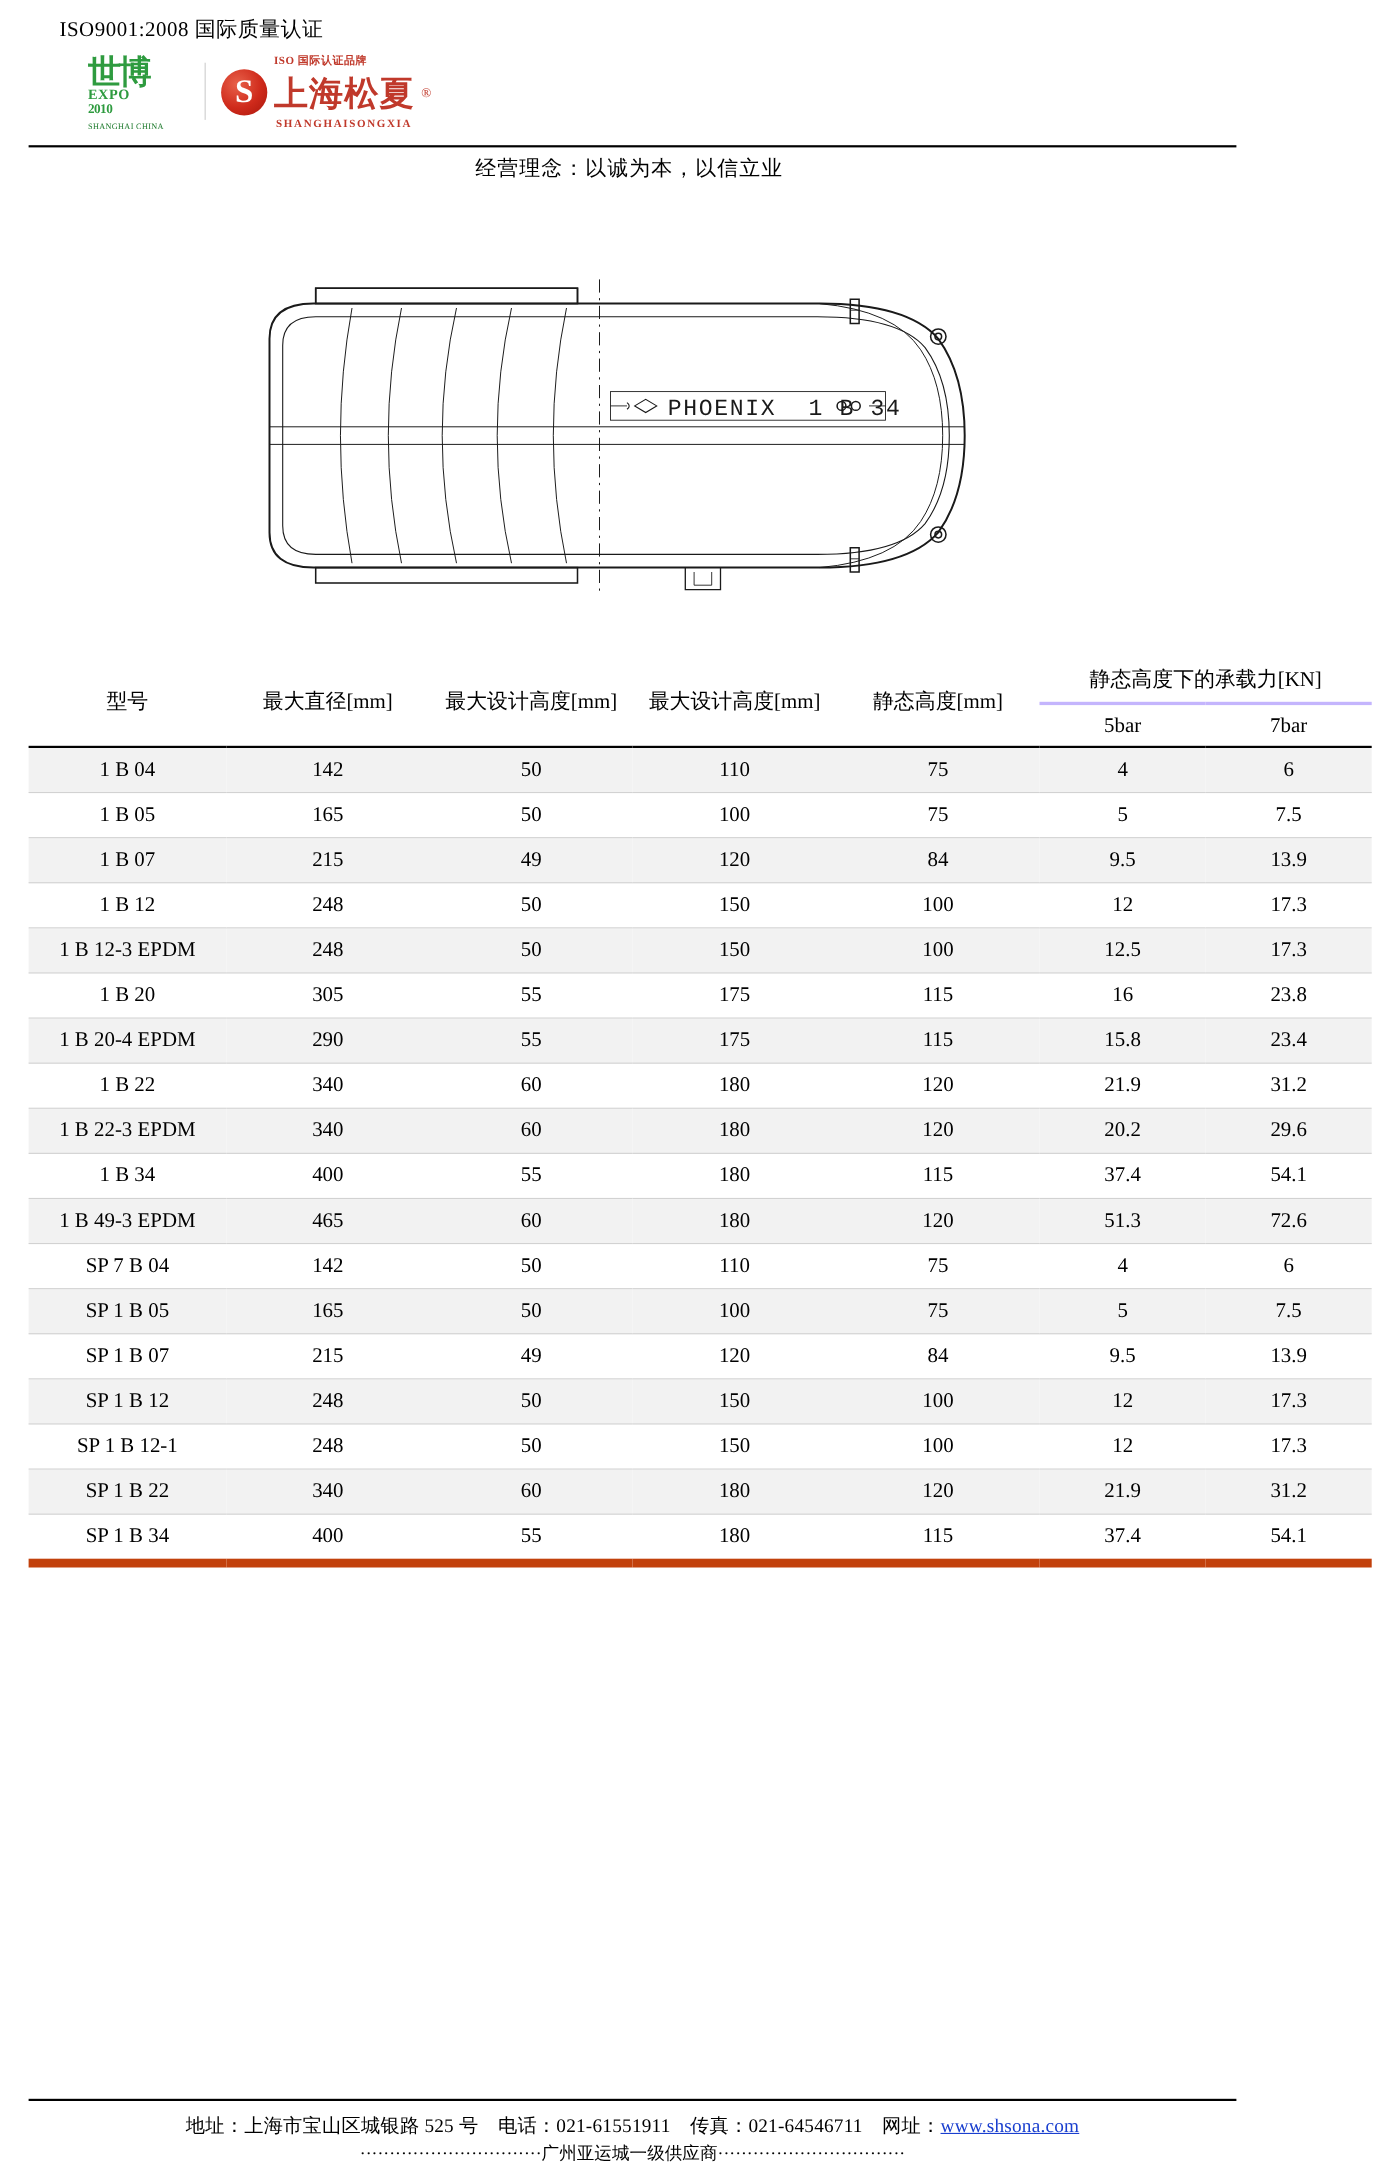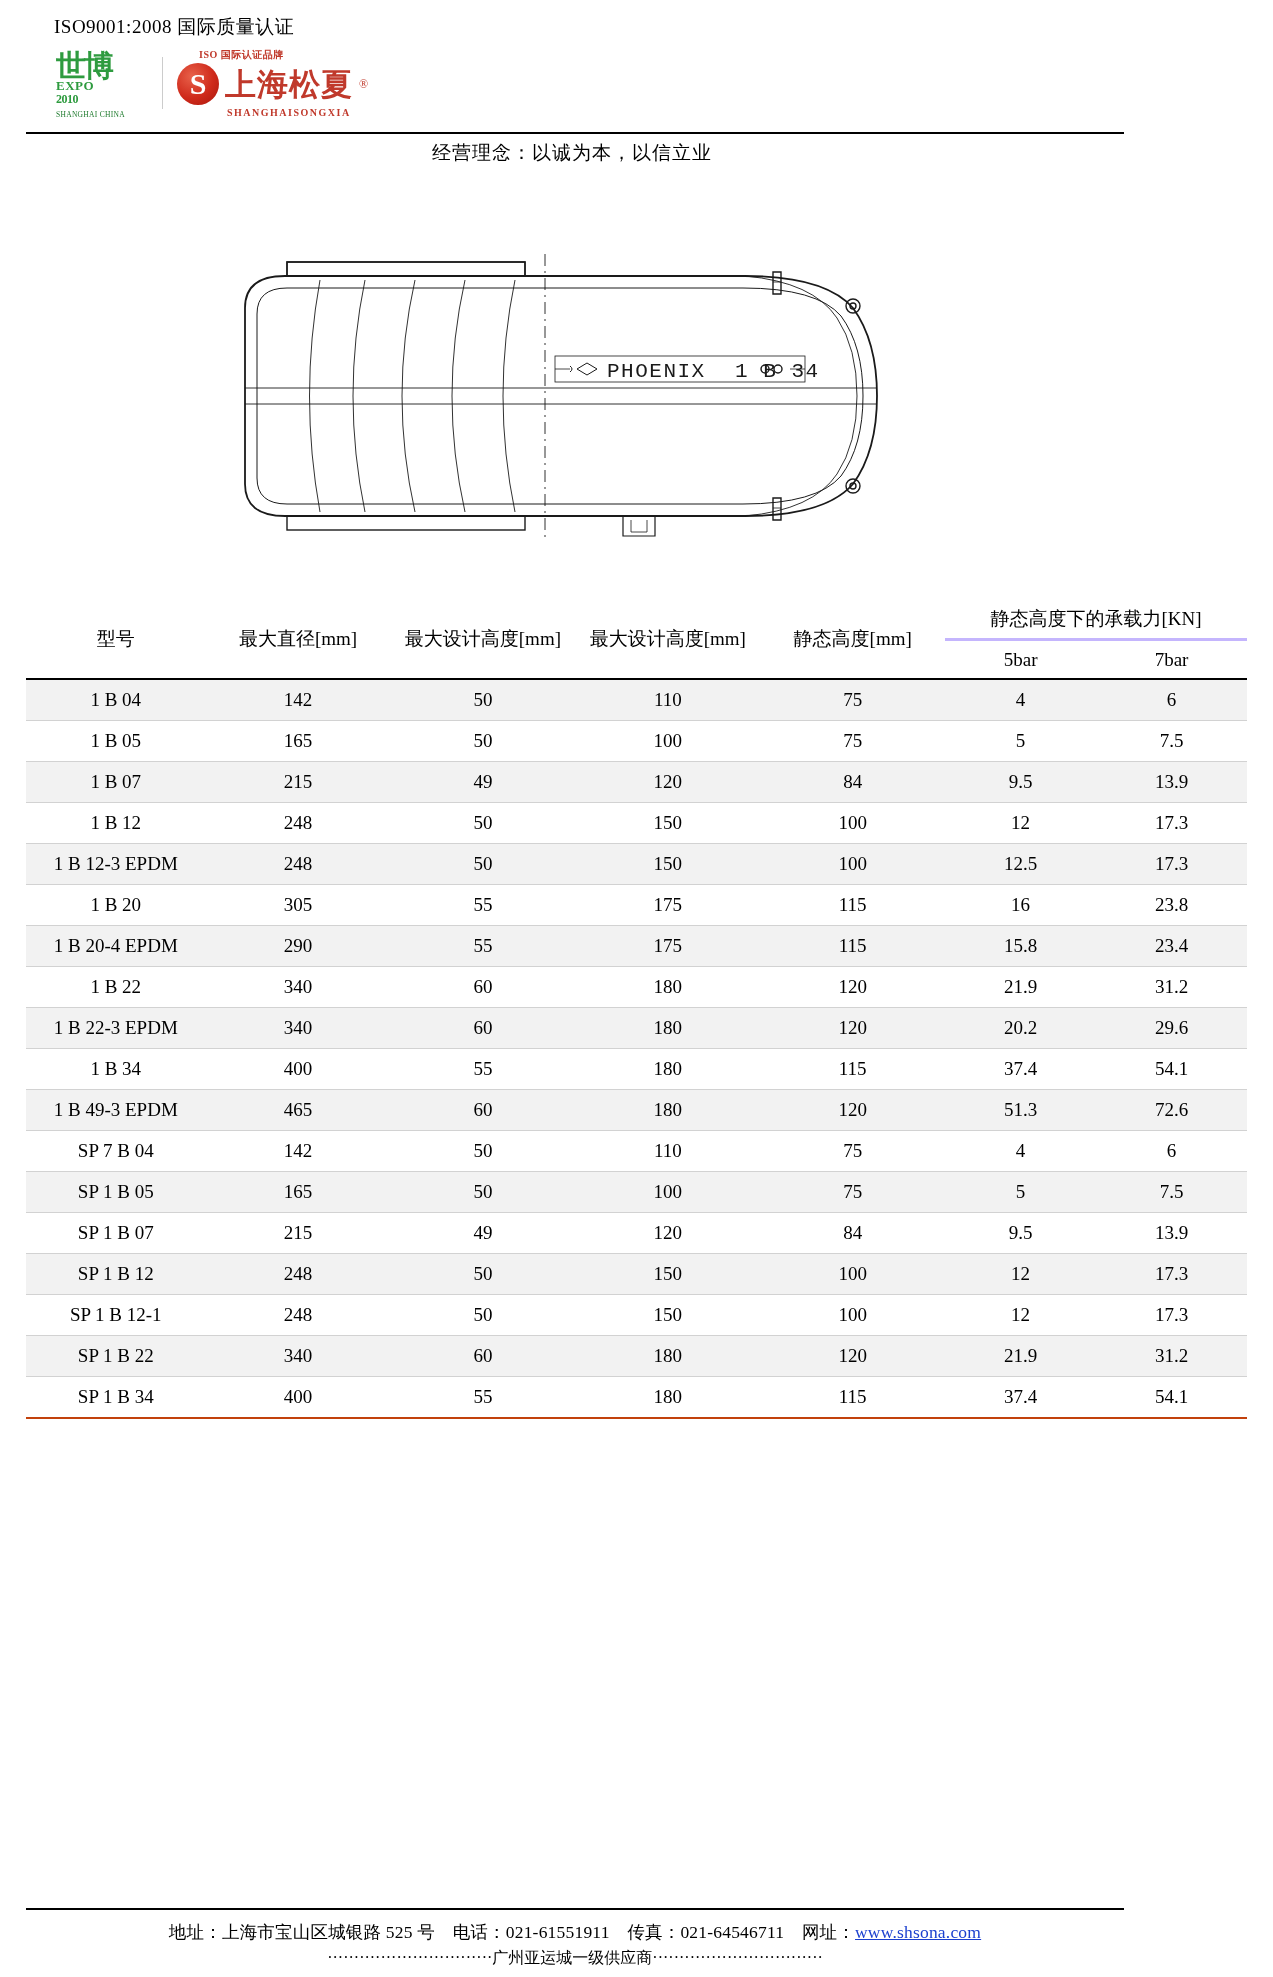--- a/index.html
+++ b/index.html
@@ -42,20 +42,21 @@
   .logo-row {
     display: flex;
     align-items: center;
     gap: 14px;
     padding-left: 30px;
   }
   .expo-logo {
     width: 92px;
     height: 64px;
     position: relative;
+    margin-left: 24px;
   }
   .expo-glyph {
     font-family: "Liberation Serif", serif;
     font-size: 30px;
     color: #2e9b3f;
     line-height: 1;
     letter-spacing: -2px;
     font-weight: bold;
   }
   .expo-sub1 {
@@ -86,21 +87,21 @@
   .sx-logo {
     display: flex;
     flex-direction: column;
     justify-content: center;
   }
   .sx-top {
     font-size: 10px;
     color: #c0392b;
     font-weight: bold;
     letter-spacing: 0.5px;
-    margin-left: 22px;
+    margin-left: 48px;
     margin-bottom: 1px;
   }
   .sx-main-row {
     display: flex;
     align-items: center;
     gap: 6px;
   }
   .sx-mark {
     width: 42px;
     height: 42px;
@@ -210,21 +211,21 @@
     padding: 9px 2px;
     border-bottom: 1px solid #d2d2d2;
   }
   table.spec tbody tr:nth-child(odd) td {
     background: #f2f2f2;
   }
   table.spec tbody tr:nth-child(even) td {
     background: #ffffff;
   }
   table.spec tbody tr:last-child td {
-    border-bottom: 2px solid #c2410c;
+    border-bottom: 8px solid #c2410c;
   }
   .col-model { width: 165px; }
   .col-dia { width: 170px; }
   .col-minh { width: 170px; }
   .col-maxh { width: 170px; }
   .col-statich { width: 170px; }
   .col-bar { width: 138px; }
 
   
   .footer {

